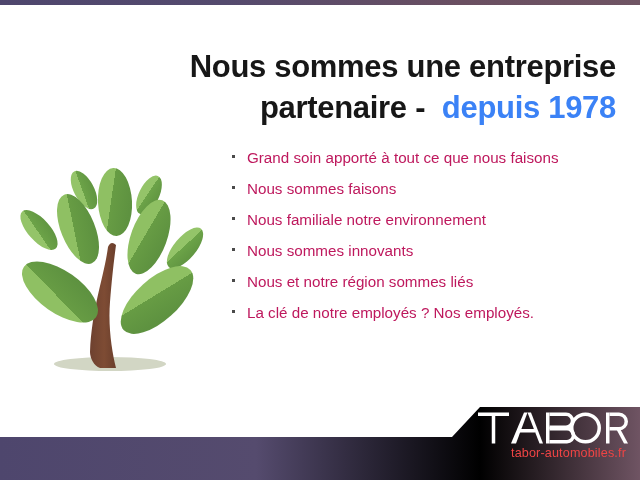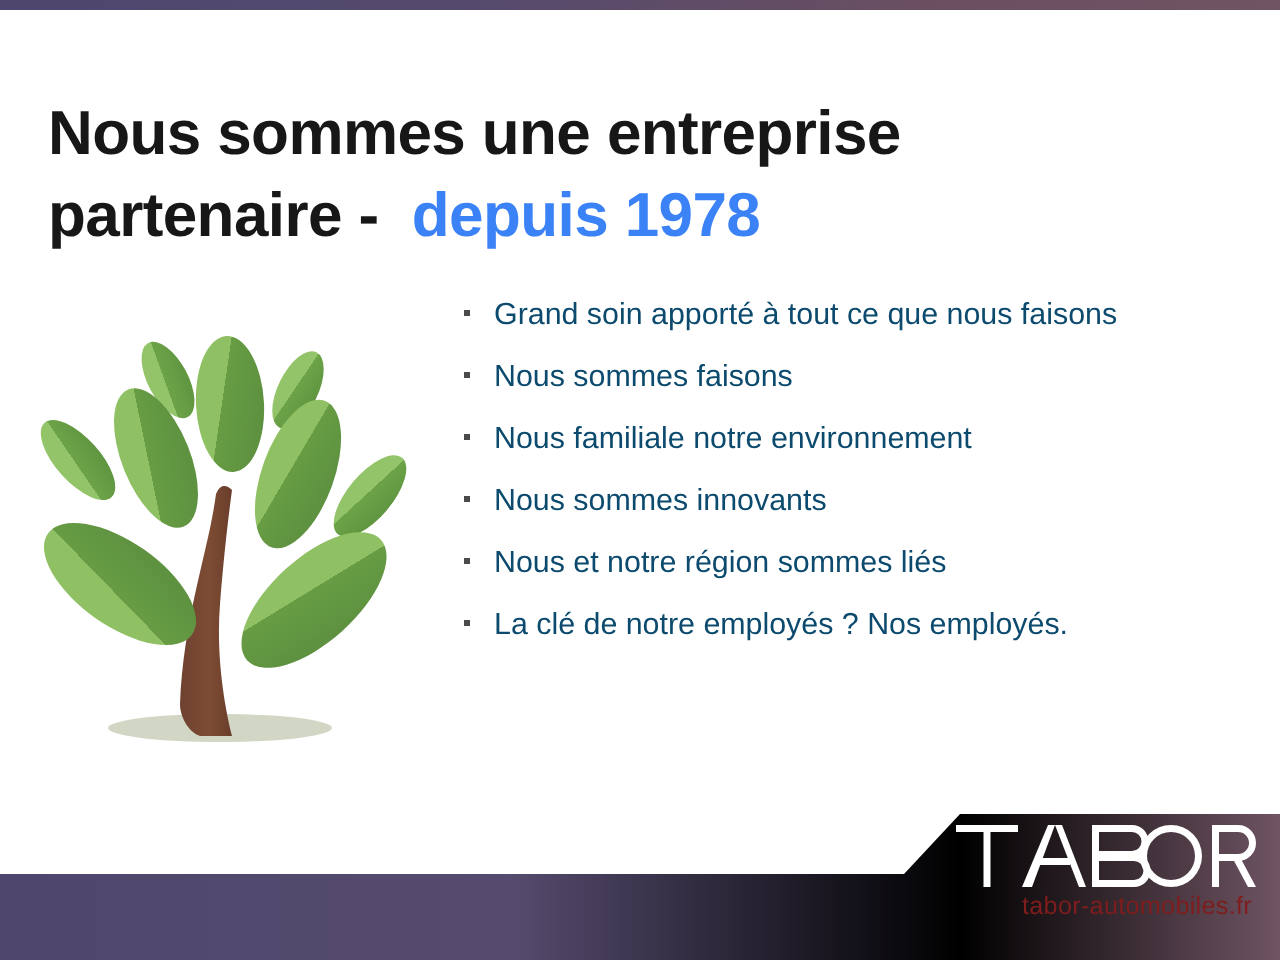--- a/index.html
+++ b/index.html
@@ -30,21 +30,21 @@
     height: 5px;
     background: linear-gradient(to right, #4E466D 0%, #544a6e 35%, #6a4f61 72%, #6f5463 100%);
   }
 
   
   .heading {
     position: absolute;
     left: 0;
     top: 26px;
     width: 640px;
-    text-align: left;
+    text-align: right;
     font-size: 31px;
     font-weight: bold;
     line-height: 1.32;
     letter-spacing: -0.3px;
     color: #171717;
     padding: 0 24px;
     box-sizing: border-box;
   }
   .heading .line2 {
     display: block;
@@ -65,21 +65,21 @@
     margin: 0;
     padding: 0;
     list-style: none;
   }
   .bullet-item {
     position: relative;
     padding-left: 16px;
     margin-bottom: 11.5px;
     font-size: 15.2px;
     line-height: 1.28;
-    color: #0c4a6e;
+    color: #be185d;
     white-space: nowrap;
   }
   .bullet-dot {
     position: absolute;
     left: 1px;
     top: 7px;
     width: 3px;
     height: 3px;
     background: #4a4a4a;
   }
@@ -118,21 +118,21 @@
   .wordmark {
     display: block;
     width: 150px;
     height: 34px;
     margin: 0 0 0 auto;
   }
   .tagline {
     display: block;
     margin-top: 1px;
     font-size: 12.6px;
-    color: #7f1d1d;
+    color: #ef4444;
     letter-spacing: 0.15px;
     text-align: right;
     padding-right: 2px;
   }
 </style>
 </head>
 <body>
 
 <div class="slide">
 

